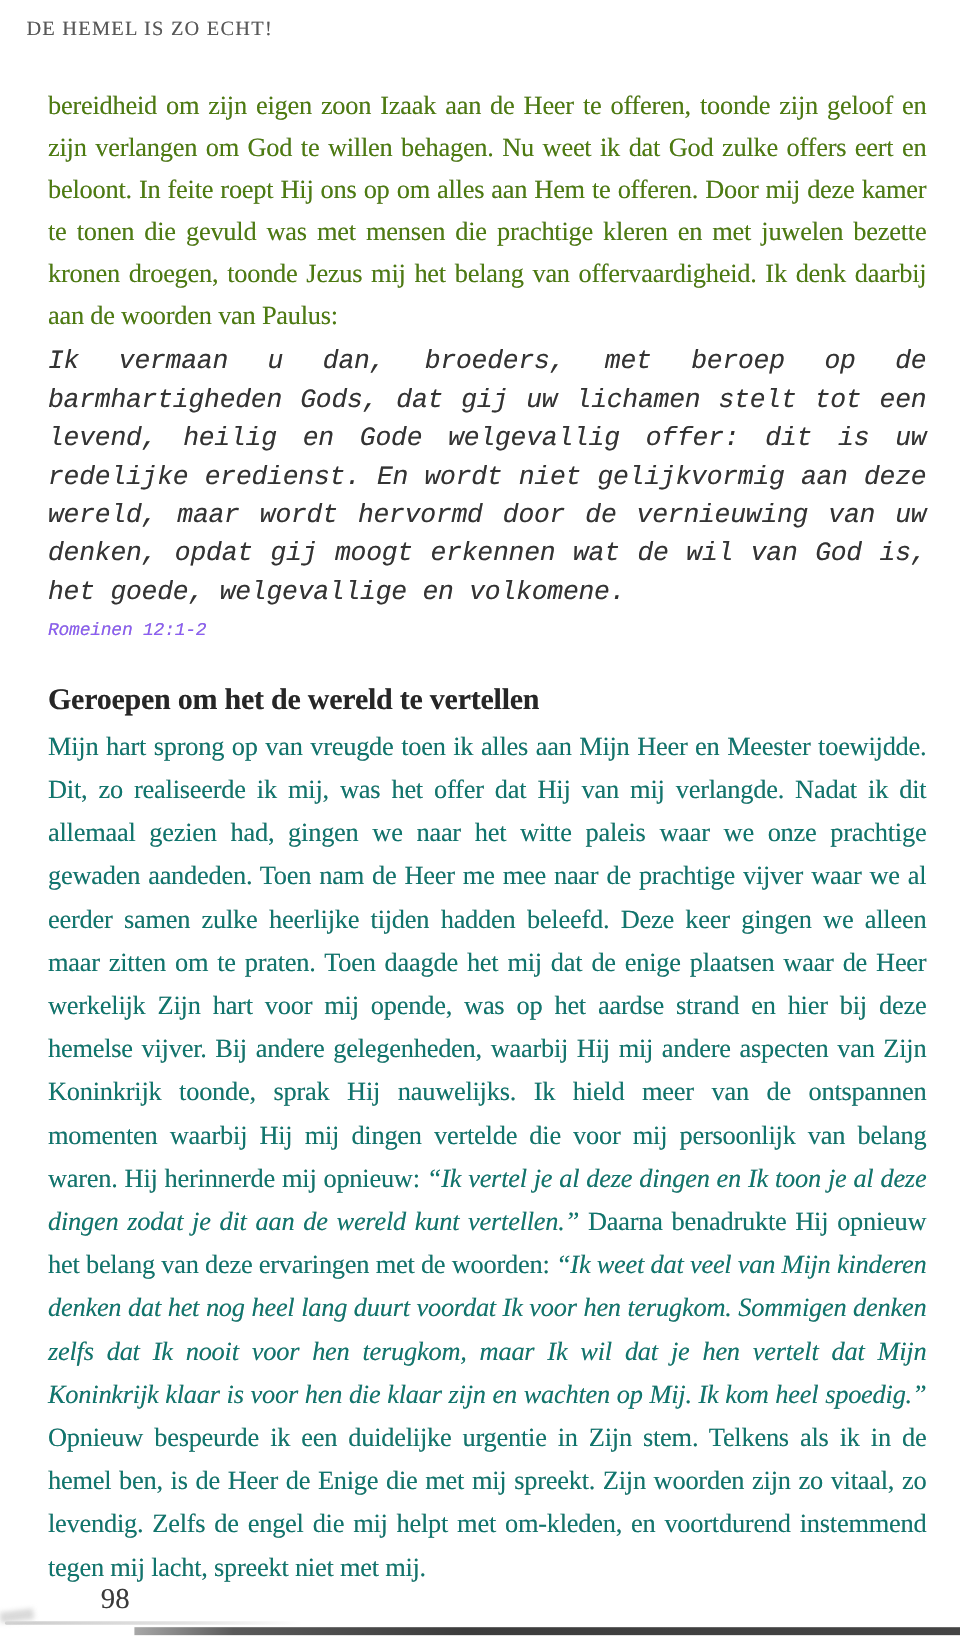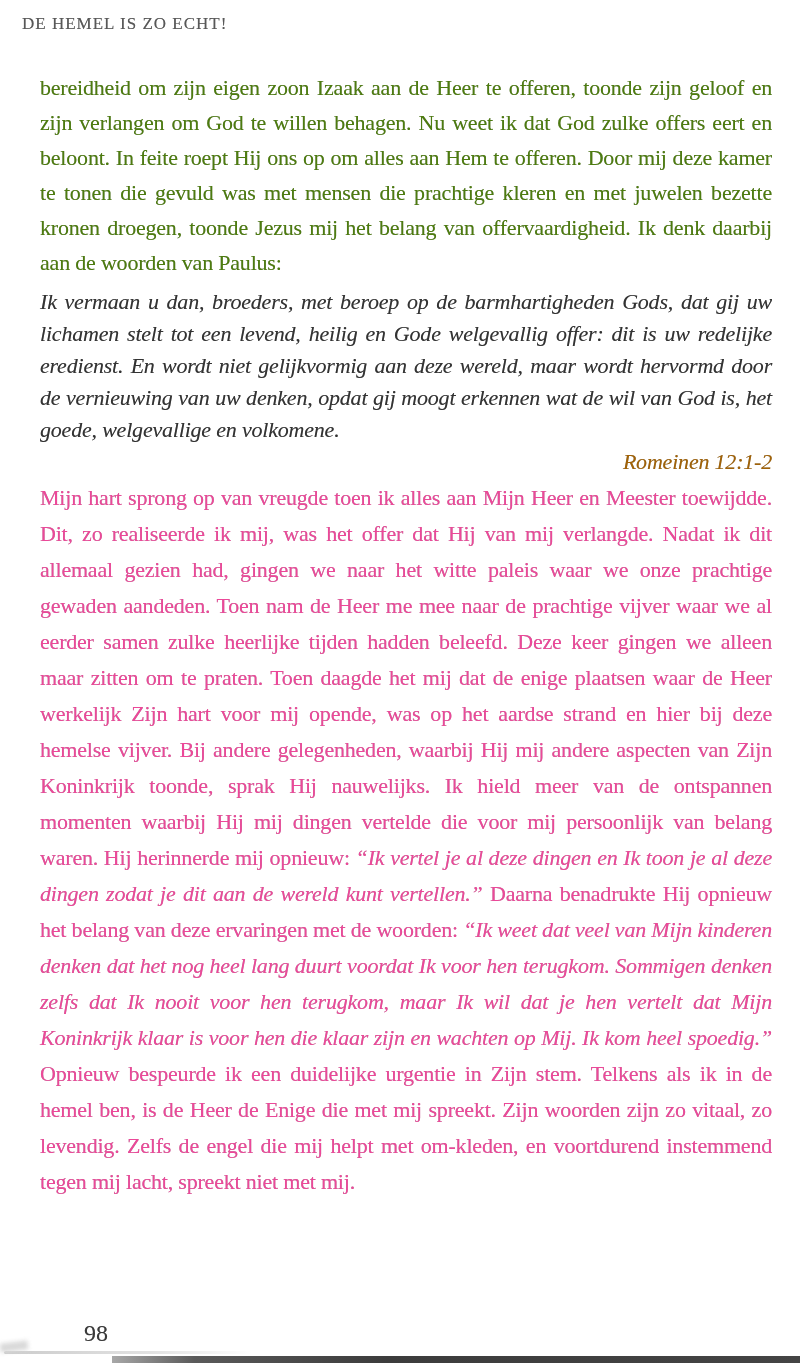--- a/index.html
+++ b/index.html
@@ -46,42 +46,41 @@
     font-size: 22px;
     line-height: 32px;
     text-align: justify;
     letter-spacing: -0.2px;
     color: #333333;
   }
 
   .attribution {
     margin: 0;
     font-style: italic;
-    font-size: 22px;
+    font-size: 15px;
     line-height: 32px;
-    text-align: right;
-    color: #a16207;
+    color: #8b5cf6;
   }
 
   .section-heading {
     margin: 24px 0 0 0;
     font-size: 25px;
     line-height: 36px;
     font-weight: bold;
     color: #262626;
     letter-spacing: -0.2px;
   }
 
   .par2 {
     margin: 2px 0 0 0;
     font-size: 22px;
     line-height: 36px;
     text-align: justify;
     letter-spacing: -0.2px;
-    color: #ec4899;
+    color: #0f766e;
   }
 
   .run-italic { font-style: italic; }
 
   .page-number {
     position: absolute;
     left: 84px;
     top: 1320px;
     font-size: 24px;
     color: #3a3a3a;
@@ -121,25 +120,26 @@
 <body>
 
 <div class="page">
 
   <div class="running-header">DE HEMEL IS ZO ECHT!</div>
 
   <div class="text-block">
 
     <p class="par">bereidheid om zijn eigen zoon Izaak aan de Heer te offeren, toonde zijn geloof en zijn verlangen om God te willen behagen. Nu weet ik dat God zulke offers eert en beloont. In feite roept Hij ons op om alles aan Hem te offeren. Door mij deze kamer te tonen die gevuld was met mensen die prachtige kleren en met juwelen bezette kronen droegen, toonde Jezus mij het belang van offervaardigheid. Ik denk daarbij aan de woorden van Paulus:</p>
 
-    <blockquote class="scripture" style="margin-left:0; margin-right:0;">
+    <blockquote class="scripture" style="margin-left:0; margin-right:0;font-family:Liberation Mono, monospace;">
       <p class="scripture" style="margin:0;">Ik vermaan u dan, broeders, met beroep op de barmhartigheden Gods, dat gij uw lichamen stelt tot een levend, heilig en Gode welgevallig offer: dit is uw redelijke eredienst. En wordt niet gelijkvormig aan deze wereld, maar wordt hervormd door de vernieuwing van uw denken, opdat gij moogt erkennen wat de wil van God is, het goede, welgevallige en volkomene.</p>
       <p class="attribution">Romeinen 12:1-2</p>
     </blockquote>
 
+    <h2 class="section-heading">Geroepen om het de wereld te vertellen</h2>
 
     <p class="par2"><span>Mijn hart sprong op van vreugde toen ik alles aan Mijn Heer en Meester toewijdde. Dit, zo realiseerde ik mij, was het offer dat Hij van mij verlangde. Nadat ik dit allemaal gezien had, gingen we naar het witte paleis waar we onze prachtige gewaden aandeden. Toen nam de Heer me mee naar de prachtige vijver waar we al eerder samen zulke heerlijke tijden hadden beleefd. Deze keer gingen we alleen maar zitten om te praten. Toen daagde het mij dat de enige plaatsen waar de Heer werkelijk Zijn hart voor mij opende, was op het aardse strand en hier bij deze hemelse vijver. Bij andere gelegenheden, waarbij Hij mij andere aspecten van Zijn Koninkrijk toonde, sprak Hij nauwelijks. Ik hield meer van de ontspannen momenten waarbij Hij mij dingen vertelde die voor mij persoonlijk van belang waren. Hij herinnerde mij opnieuw: </span><span class="run-italic">“Ik vertel je al deze dingen en Ik toon je al deze dingen zodat je dit aan de wereld kunt vertellen.” </span><span>Daarna benadrukte Hij opnieuw het belang van deze ervaringen met de woorden: </span><span class="run-italic">“Ik weet dat veel van Mijn kinderen denken dat het nog heel lang duurt voordat Ik voor hen terugkom. Sommigen denken zelfs dat Ik nooit voor hen terugkom, maar Ik wil dat je hen vertelt dat Mijn Koninkrijk klaar is voor hen die klaar zijn en wachten op Mij. Ik kom heel spoedig.” </span><span>Opnieuw bespeurde ik een duidelijke urgentie in Zijn stem. Telkens als ik in de hemel ben, is de Heer de Enige die met mij spreekt. Zijn woorden zijn zo vitaal, zo levendig. Zelfs de engel die mij helpt met om-kleden, en voortdurend instemmend tegen mij lacht, spreekt niet met mij.</span></p>
 
   </div>
 
   <div class="page-number">98</div>
 
   <div class="page-rule"></div>
 
   <div class="corner-smudge"></div>

